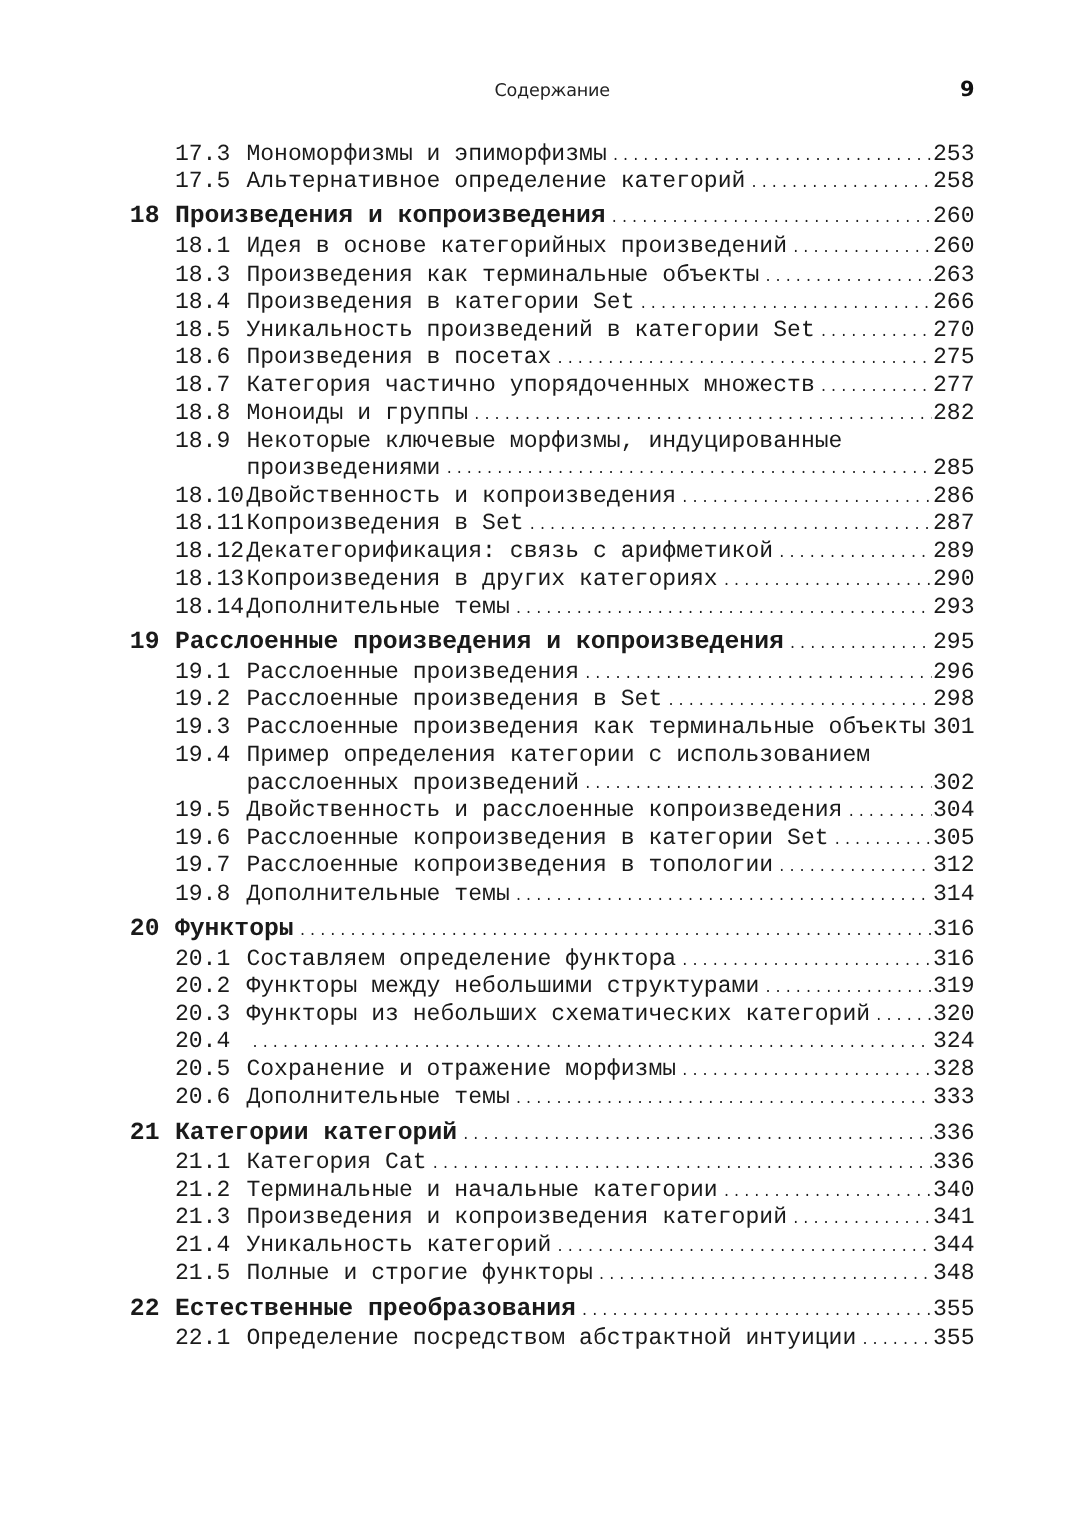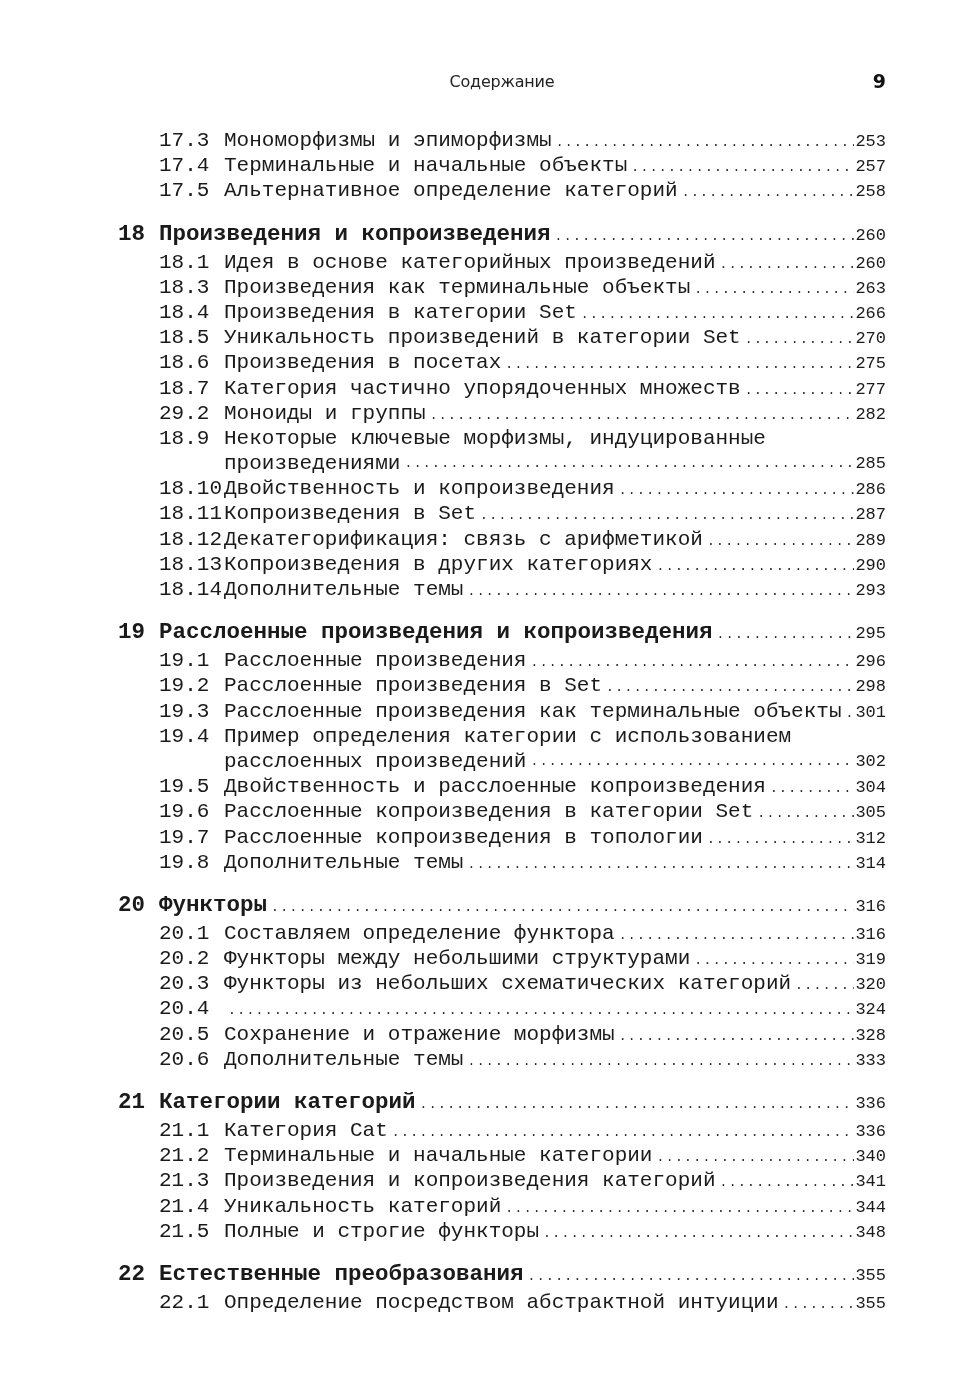--- a/index.html
+++ b/index.html
@@ -6,53 +6,47 @@
   body { width: 974px; height: 1388px; position: relative; overflow: hidden; color: #1a1a1a; }
   .header { position: absolute; top: 70px; left: 0; width: 974px; height: 26px; }
   .running-title { position: absolute; left: 0; width: 1004px; text-align: center; top: 2px;
     font-family: "DejaVu Sans", sans-serif; font-size: 16px; color: #222; letter-spacing: -0.2px; }
   .page-num { position: absolute; right: 88px; top: 0; font-family: "DejaVu Sans", sans-serif;
     font-weight: bold; font-size: 19px; color: #111; }
   .toc { position: absolute; top: 128px; left: 118px; width: 768px; }
   .entry { display: flex; align-items: baseline; font-family: Liberation Mono, monospace; font-size: 21px;
     line-height: 25.2px; height: 25.2px; }
   .entry.sec .num { width: 65px; padding-left: 41px; flex: none; }
-  .entry.ch { font-weight: bold; font-size: 22.5px; height: 26px; line-height: 26px; margin-top: 17px; margin-bottom: 3px; }
+  .entry.ch { font-weight: bold; font-size: 22.5px; height: 26px; line-height: 26px; margin-top: 5px; margin-bottom: 3px; }
   .entry.ch .num { width: 41px; flex: none; }
   .entry .title { white-space: nowrap; flex: none; }
   .entry .dots { flex: 1; overflow: hidden; white-space: nowrap; margin: 0 1px 0 4px; font-weight: normal;
     letter-spacing: 1.4px; font-size: 13px; color: #222; }
   .entry .dots::after { content: "................................................................................................................................................................................................................................................"; }
-  .entry .pg { flex: none; font-weight: normal; font-size: 17px; }
+  .entry .pg { flex: none; font-weight: normal; font-size: 21px; }
   .entry.cont1 { height: 25.2px; align-items: flex-end; }
   .entry.cont1 .num { width: 65px; padding-left: 41px; flex: none; }
 </style>
 </head>
 <body>
 
 <div class="header">
   <div class="running-title">Содержание</div>
   <div class="page-num">9</div>
 </div>
 
 <div class="toc">
 
   <div class="entry sec">
       <span class="num">17.3</span>
       <span class="title">Мономорфизмы и эпиморфизмы</span>
       <span class="dots"></span>
       <span class="pg">253</span>
     </div>
   <div class="entry sec">
-      <span class="num">17.4</span>
-      <span class="title">Терминальные и начальные объекты</span>
-      <span class="dots"></span>
-      <span class="pg">257</span>
-    </div>
-  <div class="entry sec">
       <span class="num">17.5</span>
       <span class="title">Альтернативное определение категорий</span>
       <span class="dots"></span>
       <span class="pg">258</span>
     </div>
 
   <div class="entry ch">
       <span class="num">18</span>
       <span class="title">Произведения и копроизведения</span>
       <span class="dots"></span>
@@ -88,21 +82,21 @@
       <span class="dots"></span>
       <span class="pg">275</span>
     </div>
   <div class="entry sec">
       <span class="num">18.7</span>
       <span class="title">Категория частично упорядоченных множеств</span>
       <span class="dots"></span>
       <span class="pg">277</span>
     </div>
   <div class="entry sec">
-      <span class="num">29.2</span>
+      <span class="num">18.8</span>
       <span class="title">Моноиды и группы</span>
       <span class="dots"></span>
       <span class="pg">282</span>
     </div>
   <div class="entry sec">
       <span class="num">18.9</span>
       <span class="title">Некоторые ключевые морфизмы, индуцированные</span>
     </div>
   <div class="entry cont1">
       <span class="num"></span>

